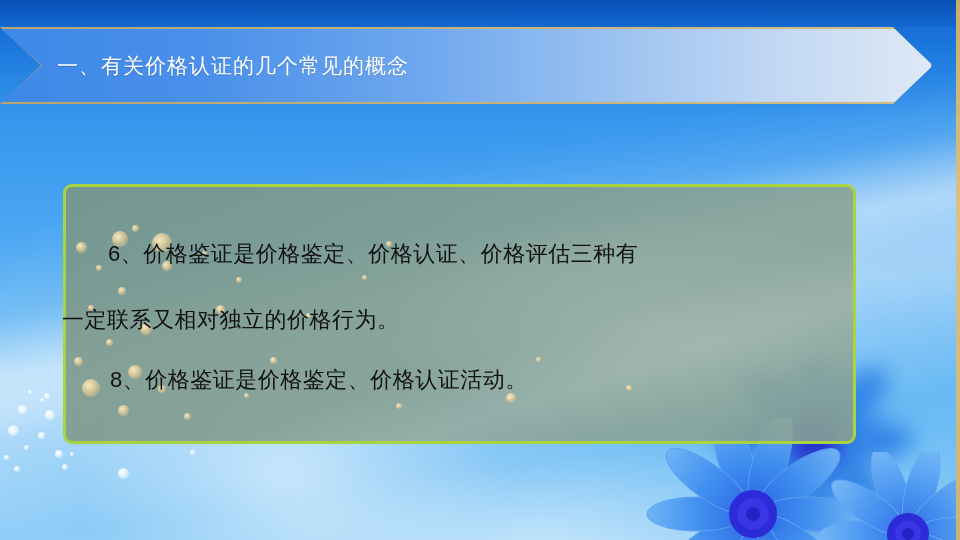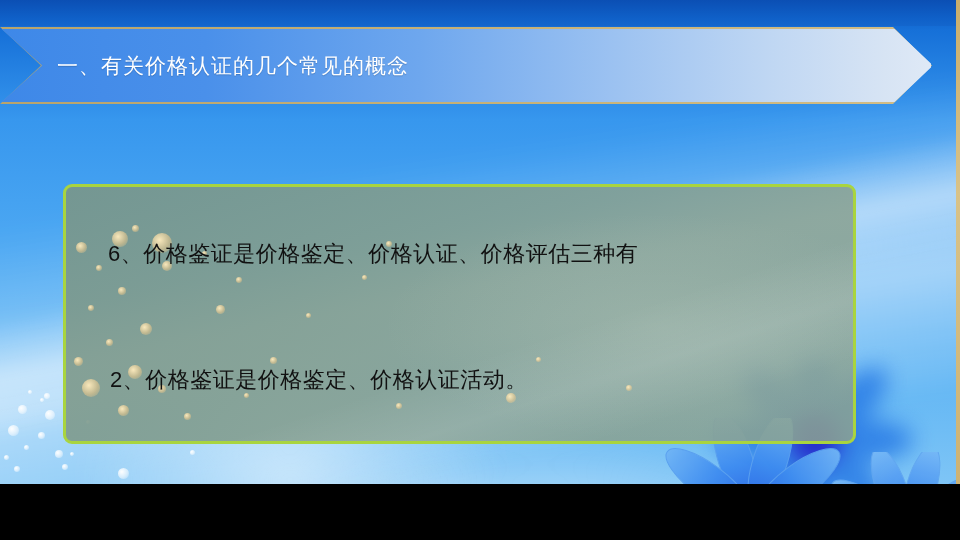--- a/index.html
+++ b/index.html
@@ -3,21 +3,21 @@
 <meta charset="utf-8">
 <style>
   html, body {
     margin: 0;
     padding: 0;
     background: #000;
   }
   #slide {
     position: relative;
     width: 960px;
-    height: 484px;
+    height: 540px;
     overflow: hidden;
     font-family: "Liberation Serif", "DejaVu Serif", serif;
     background: #1a6fd4;
   }
 
   
   .bg-base {
     position: absolute;
     inset: 0;
     background:
@@ -347,16 +347,17 @@
     <div class="wdot" style="left:178px;top:206px;width:5px;height:5px;"></div>
     <div class="wdot" style="left:296px;top:88px;width:5px;height:5px;"></div>
     <div class="wdot" style="left:330px;top:216px;width:6px;height:6px;"></div>
     <div class="wdot" style="left:440px;top:206px;width:10px;height:10px;"></div>
     <div class="wdot" style="left:470px;top:170px;width:5px;height:5px;"></div>
     <div class="wdot" style="left:560px;top:198px;width:6px;height:6px;"></div>
     <div class="wdot" style="left:320px;top:54px;width:6px;height:6px;"></div>
   </div>
 
   <div class="panel-text pt1">6、价格鉴证是价格鉴定、价格认证、价格评估三种有</div>
-  <div class="panel-text pt3">2、价格鉴证是价格鉴定、价格认证活动。</div>
+  <div class="panel-text pt2">一定联系又相对独立的价格行为。</div>
+  <div class="panel-text pt3">8、价格鉴证是价格鉴定、价格认证活动。</div>
 
   <div class="gold-edge-right"></div>
 </div>
 
 </body></html>

